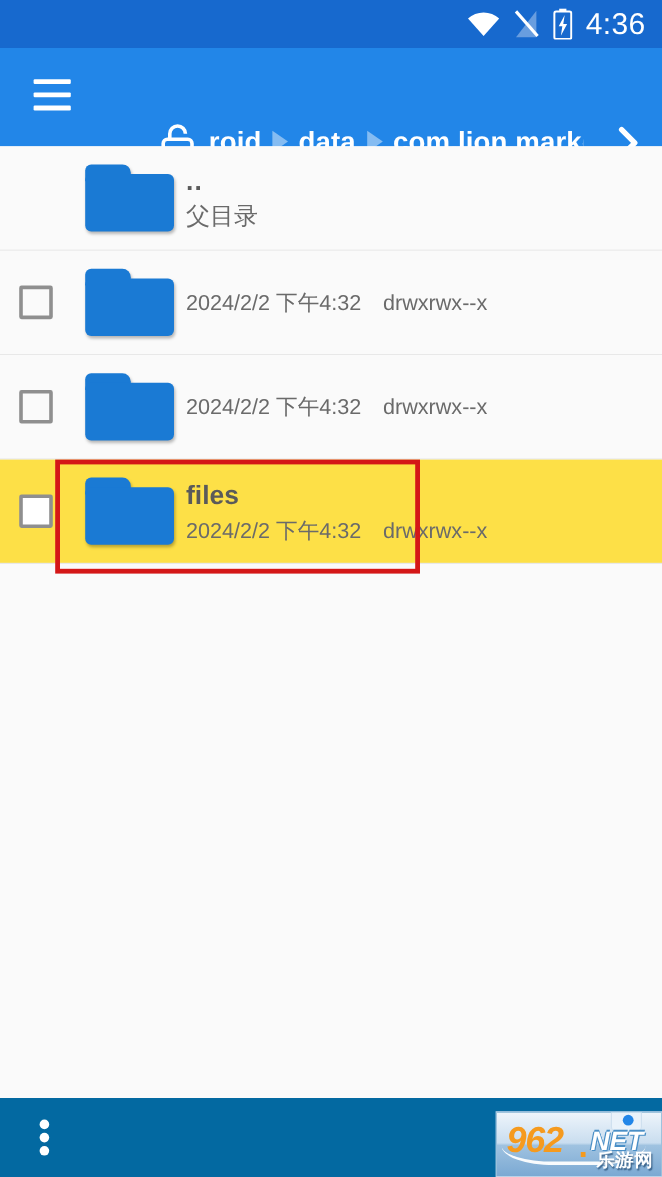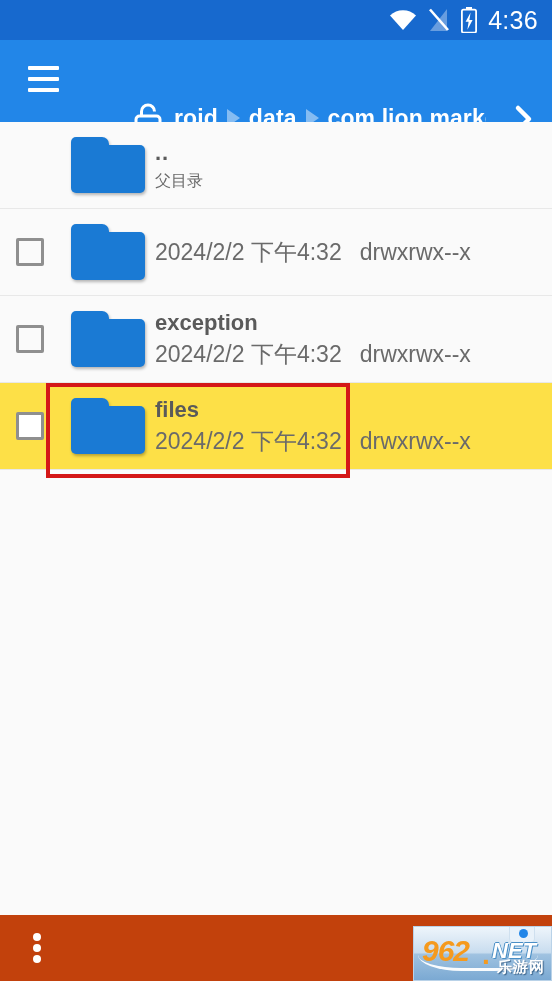--- a/index.html
+++ b/index.html
@@ -86,34 +86,34 @@
     background:#1a7ad4; border-radius:5px 7px 0 0;
   }
   .folder .body {
     position:absolute; left:0; top:8px; width:74px; height:48px;
     background:#1a7ad4; border-radius:5px;
   }
 
   .text-cell { flex:1 1 auto; display:flex; flex-direction:column; justify-content:center; gap:9px; min-width:0; }
   .fname { color:#5a5a5a; font-size:22px; font-weight:bold; line-height:1; }
   .fname.dots { font-size:22px; letter-spacing:1px; }
-  .fmeta { color:#6a6a6a; font-size:23px; line-height:1; white-space:nowrap; }
+  .fmeta { color:#6a6a6a; font-size:18px; line-height:1; white-space:nowrap; }
   .fmeta .perm { margin-left:18px; }
-  .fsub { color:#6a6a6a; font-size:16px; line-height:1; }
+  .fsub { color:#6a6a6a; font-size:20px; line-height:1; }
 
   
   .annotation {
     position:absolute; left:46px; top:383px; width:304px; height:95px;
     border:4px solid #d41717; pointer-events:none; z-index:20;
   }
 
   
   .bottombar {
     position:absolute; left:0; top:915px; width:552px; height:66px;
-    background:#c2410c;
+    background:#0369a1;
   }
   .overflow-dots {
     position:absolute; left:33px; top:18px; width:8px; height:30px;
     display:flex; flex-direction:column; justify-content:space-between; cursor:pointer;
   }
   .overflow-dots i { display:block; width:8px; height:8px; border-radius:50%; background:#ffffff; }
 
   
   .watermark {
     position:absolute; right:0px; top:11px; width:139px; height:55px;
@@ -253,21 +253,20 @@
       <div class="cb-cell">
         <div class="checkbox"></div>
       </div>
       <div class="icon-cell">
         <div class="folder">
           <div class="tab"></div>
           <div class="body"></div>
         </div>
       </div>
       <div class="text-cell">
-        <div class="fname">exception</div>
         <div class="fmeta">
           <span>2024/2/2 下午4:32</span><span class="perm">drwxrwx--x</span>
         </div>
       </div>
     </div>
 
     <div class="row highlighted">
       <div class="cb-cell">
         <div class="checkbox"></div>
       </div>

